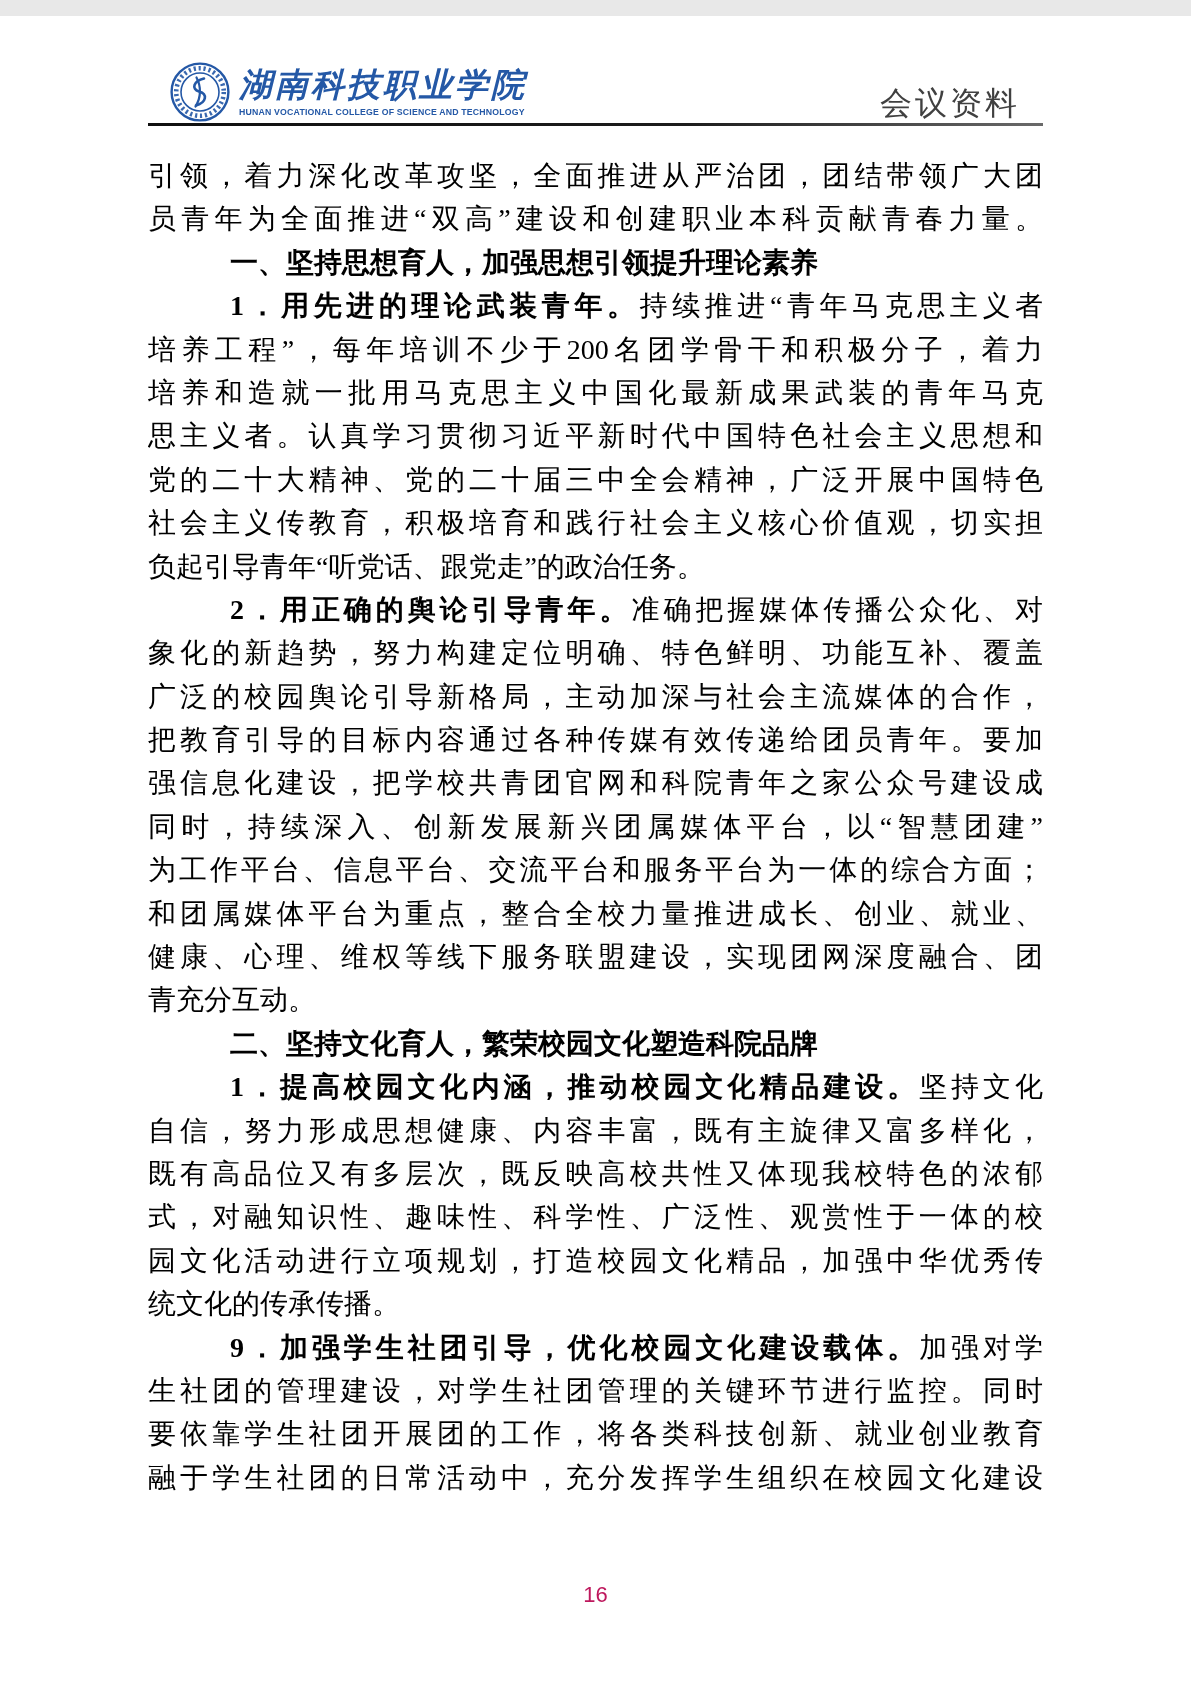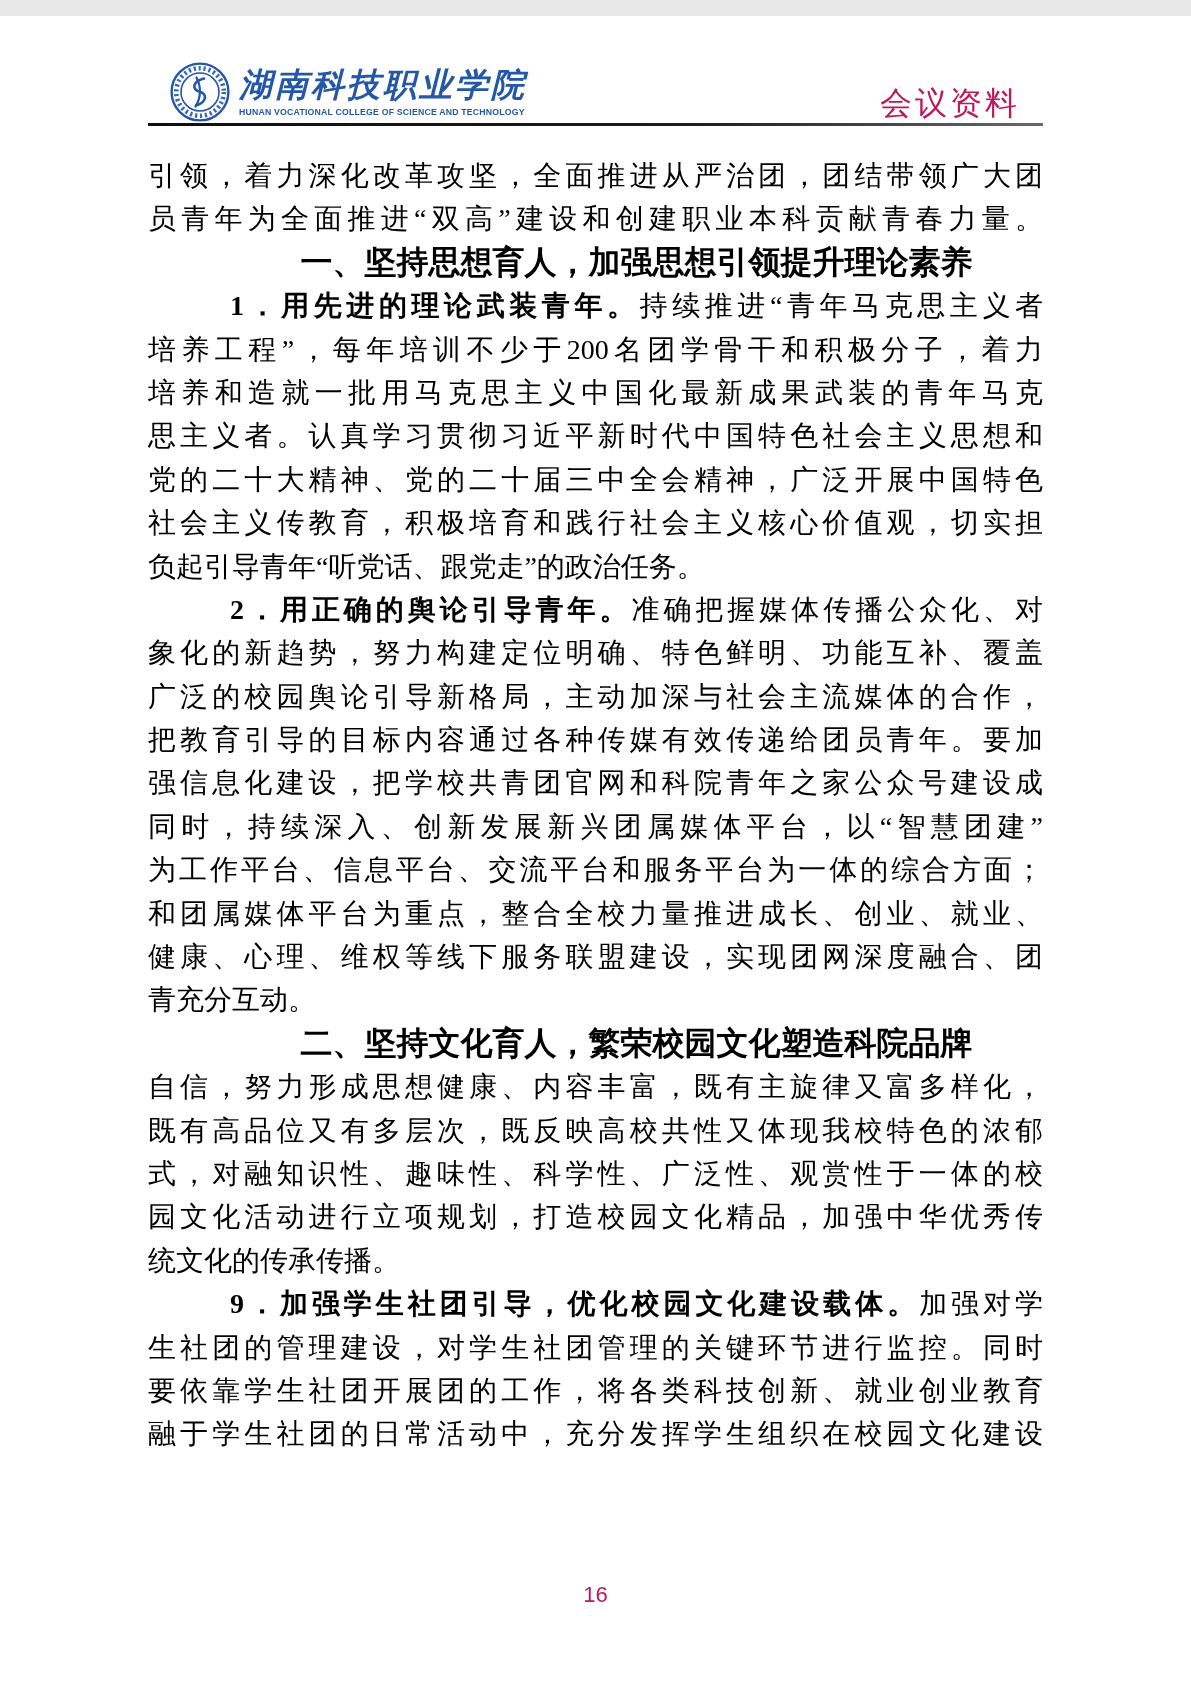--- a/index.html
+++ b/index.html
@@ -32,21 +32,21 @@
     font-weight:bold;
     font-size:9.5px; letter-spacing:0.2px;
     color:var(--brand);
     margin-top:3px;
     transform:scaleX(0.92); transform-origin:left center;
     white-space:nowrap;
   }
   .corner {
     position:absolute; top:71px; right:171px;
     font-size:32px; line-height:1;
-    color:#be185d;
+    color:#404040;
     letter-spacing:3px;
     font-family:"Liberation Serif", serif;
   }
   .rule {
     position:absolute; top:107px; left:148px; right:148px; height:3px;
     background:linear-gradient(to right, #101010 0%, #1c1c1c 60%, #6a6a6a 100%);
   }
 
   
   .content {
@@ -56,22 +56,21 @@
   .line {
     height:43.4px; line-height:43.4px;
     text-align:left;
     overflow:hidden;
   }
   .line.justify { text-align:justify; text-align-last:justify; }
   .line.indent  { padding-left:82px; }
   .line.heading {
     font-family:"Liberation Sans", sans-serif;
     font-weight:700;
-    font-size:32px;
-    text-align:center;
+    font-size:28px;
   }
   .lead { font-weight:700; }
 
   
   .page-number {
     position:absolute; top:1566px; left:0; width:100%;
     text-align:center;
     font-size:22px;
     font-family:"Liberation Sans", sans-serif;
     color:#be185d;
@@ -115,20 +114,21 @@
       <div class="line justify">象化的新趋势，努力构建定位明确、特色鲜明、功能互补、覆盖</div>
       <div class="line justify">广泛的校园舆论引导新格局，主动加深与社会主流媒体的合作，</div>
       <div class="line justify">把教育引导的目标内容通过各种传媒有效传递给团员青年。要加</div>
       <div class="line justify">强信息化建设，把学校共青团官网和科院青年之家公众号建设成</div>
       <div class="line justify">同时，持续深入、创新发展新兴团属媒体平台，以“智慧团建”</div>
       <div class="line justify">为工作平台、信息平台、交流平台和服务平台为一体的综合方面；</div>
       <div class="line justify">和团属媒体平台为重点，整合全校力量推进成长、创业、就业、</div>
       <div class="line justify">健康、心理、维权等线下服务联盟建设，实现团网深度融合、团</div>
       <div class="line">青充分互动。</div>
       <div class="line heading indent">二、坚持文化育人，繁荣校园文化塑造科院品牌</div>
+      <div class="line indent justify"><span class="lead">1．提高校园文化内涵，推动校园文化精品建设。</span>坚持文化</div>
       <div class="line justify">自信，努力形成思想健康、内容丰富，既有主旋律又富多样化，</div>
       <div class="line justify">既有高品位又有多层次，既反映高校共性又体现我校特色的浓郁</div>
       <div class="line justify">式，对融知识性、趣味性、科学性、广泛性、观赏性于一体的校</div>
       <div class="line justify">园文化活动进行立项规划，打造校园文化精品，加强中华优秀传</div>
       <div class="line">统文化的传承传播。</div>
       <div class="line indent justify"><span class="lead">9．加强学生社团引导，优化校园文化建设载体。</span>加强对学</div>
       <div class="line justify">生社团的管理建设，对学生社团管理的关键环节进行监控。同时</div>
       <div class="line justify">要依靠学生社团开展团的工作，将各类科技创新、就业创业教育</div>
       <div class="line justify">融于学生社团的日常活动中，充分发挥学生组织在校园文化建设</div>
     </div>

